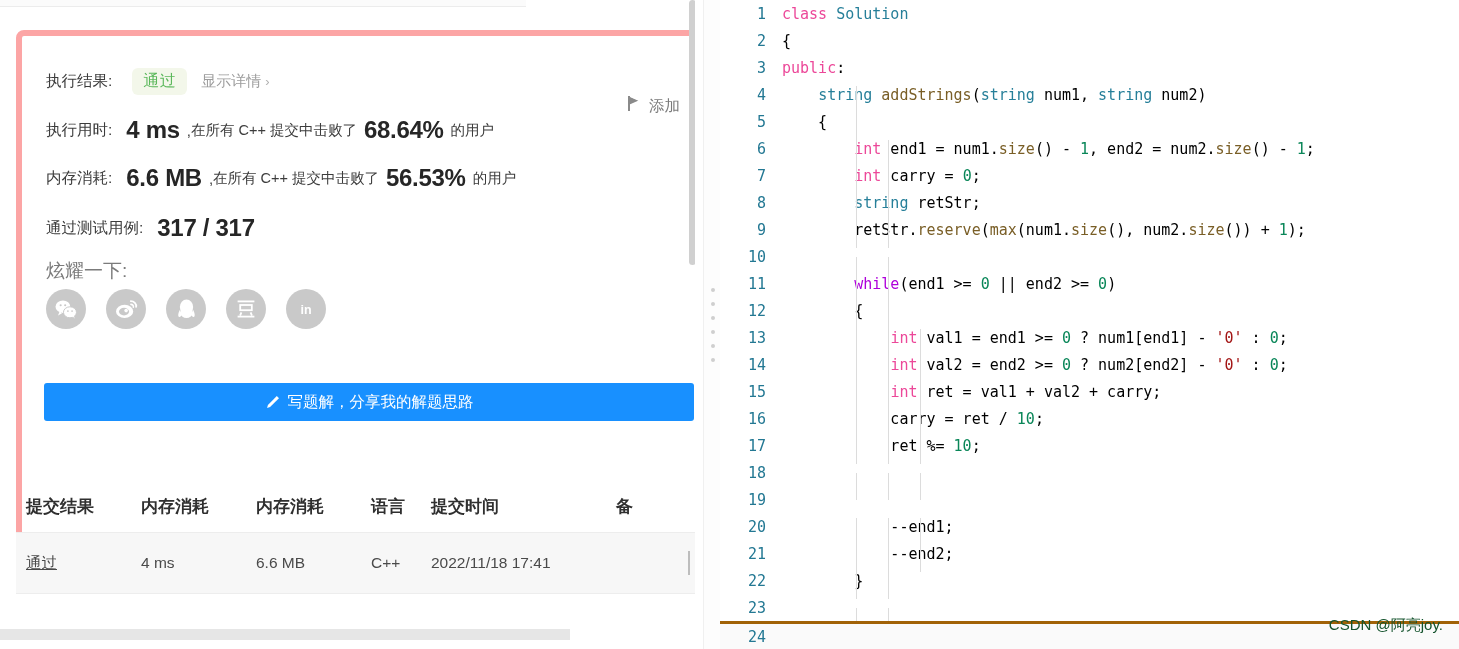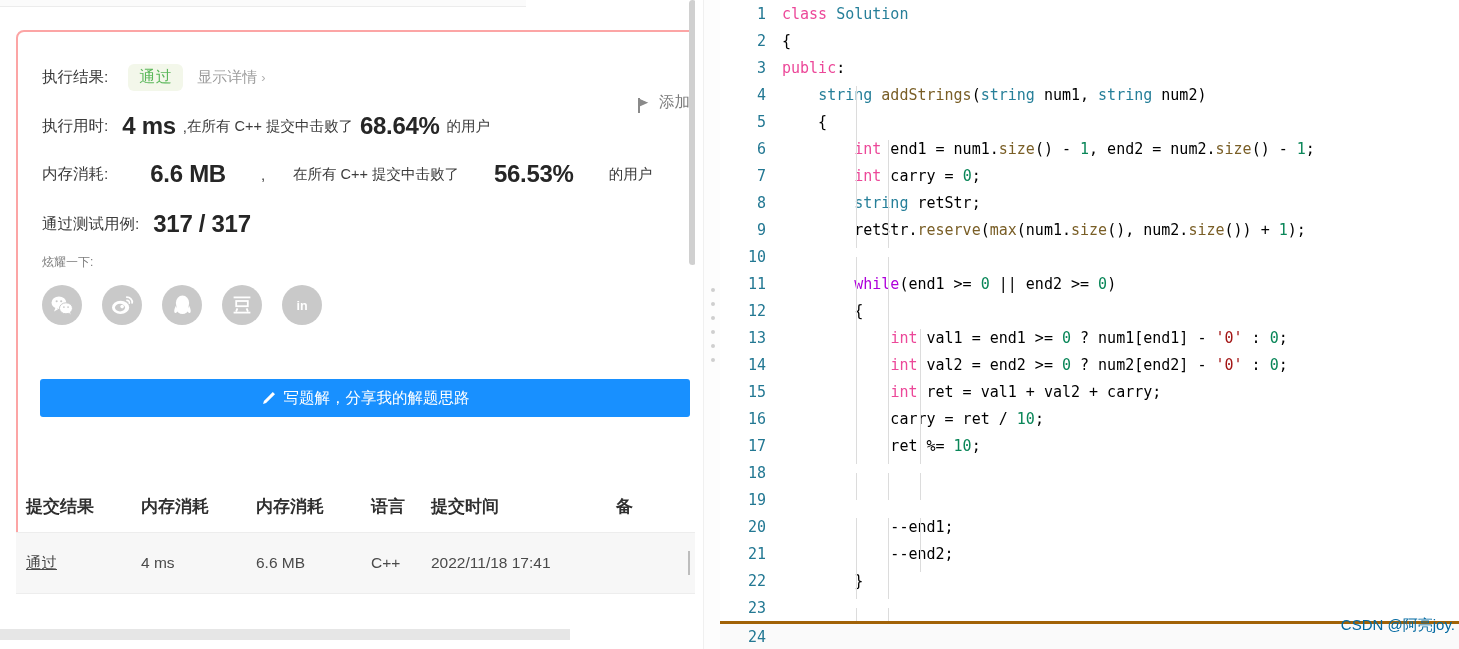--- a/index.html
+++ b/index.html
@@ -12,62 +12,62 @@
 
   
   #left-panel{position:absolute;left:0;top:0;width:695px;height:649px;background:#fff;overflow:hidden;}
 
   
   .top-sliver{position:absolute;left:0;top:0;width:526px;height:6px;background:#fbfbfb;border-bottom:1px solid #ececec;}
 
   
   .result-card{
     position:absolute;left:16px;top:30px;width:700px;height:562px;
-    background:#fff;border:2px solid #fca5a5;border-radius:8px;box-sizing:border-box;
+    background:#fff;border:6px solid #fca5a5;border-radius:8px;box-sizing:border-box;
   }
 
   .row{position:absolute;display:flex;align-items:center;white-space:nowrap;}
   .lbl{color:#3c3c3c;font-size:15.5px;}
 
   .row-result{left:24px;top:32px;}
   .badge-pass{
     display:inline-block;background:#f3f7ea;color:#5cb85c;border-radius:6px;
     padding:3px 11px;font-size:16px;margin-left:20px;letter-spacing:.5px;
   }
   .detail-link{color:#9c9c9c;font-size:15px;margin-left:14px;cursor:pointer;}
   .detail-chev{color:#b0b0b0;font-size:13px;margin-left:4px;}
 
   .row-time{left:24px;top:80px;}
-  .row-mem{left:24px;top:128px;gap:28px;}
+  .row-mem{left:24px;top:128px;}
   .row-cases{left:24px;top:178px;}
   .big{font-size:24px;font-weight:700;color:#262626;letter-spacing:-.3px;}
   .mid{font-size:15px;color:#3c3c3c;}
   .mid-thin{font-size:14.5px;color:#3c3c3c;}
   .gap-l{margin-left:14px;}
   .gap-s{margin-left:7px;}
 
   .add-note{
-    position:absolute;left:620px;top:60px;display:flex;align-items:flex-end;
+    position:absolute;left:606px;top:60px;display:flex;align-items:flex-start;
     color:#7a7a7a;font-size:15.5px;white-space:nowrap;
   }
   .flag-ico{display:inline-block;width:13px;height:15px;margin-right:8px;position:relative;}
   .flag-ico:before{content:"";position:absolute;left:0;top:0;width:1.6px;height:15px;background:#8a8a8a;}
   .flag-ico:after{
     content:"";position:absolute;left:1.6px;top:0.5px;
     border-style:solid;border-width:4.5px 0 4.5px 9px;
     border-color:transparent transparent transparent transparent;
     border-left-color:transparent;
     width:0;height:0;
     box-sizing:border-box;
     border-top:4.5px solid transparent;border-bottom:4.5px solid transparent;border-left:9px solid #8a8a8a;
     clip-path:polygon(0 0,100% 50%,0 100%);
     background:none;
   }
 
-  .share-label{position:absolute;left:24px;top:222px;color:#7b7b7b;font-size:12px;}
+  .share-label{position:absolute;left:24px;top:222px;color:#7b7b7b;font-size:19px;}
   .share-icons{position:absolute;left:24px;top:253px;display:flex;gap:20px;justify-content:flex-end;}
   .share-ico{
     width:40px;height:40px;border-radius:50%;background:#c9c9c9;
     display:flex;align-items:center;justify-content:center;cursor:pointer;
   }
   .share-ico svg{display:block;}
 
   .write-btn{
     position:absolute;left:22px;top:347px;width:650px;height:38px;background:#1890ff;border-radius:3px;
     display:flex;align-items:center;justify-content:center;color:#fff;font-size:15.5px;cursor:pointer;
@@ -130,21 +130,21 @@
   .kw{color:#ec4899;}         
   .kw2{color:#af00db;}        
   .typ{color:#267f99;}        
   .fn{color:#795e26;}         
   .num{color:#098658;}        
   .chr{color:#a31515;}        
   .plain{color:#000000;}
   .brkt{background:#dcdcdc;}  
 
   .watermark{
-    position:absolute;right:4px;bottom:14px;color:#0369a1;font-size:15px;
+    position:absolute;right:16px;bottom:14px;color:#14532d;font-size:15px;
     font-family:"Liberation Sans","DejaVu Sans",sans-serif;user-select:none;
   }
 </style>
 </head>
 <body>
 
 <div id="root">
 
   <div id="left-panel">
 

